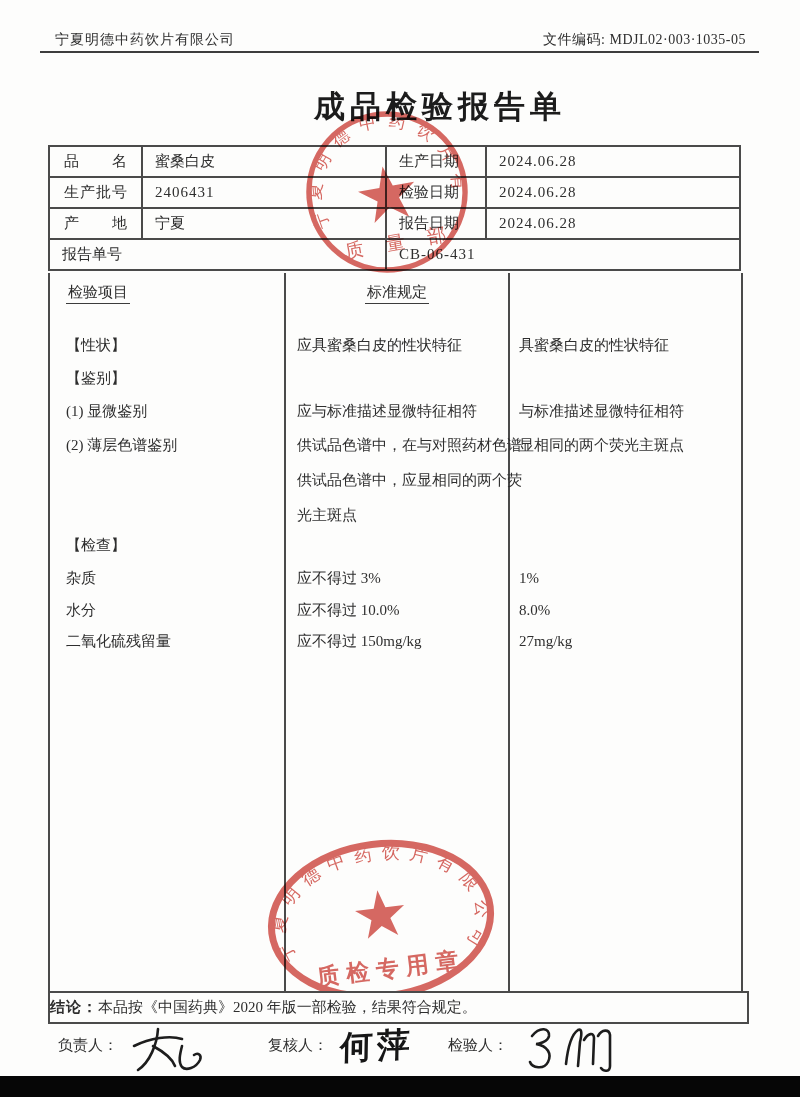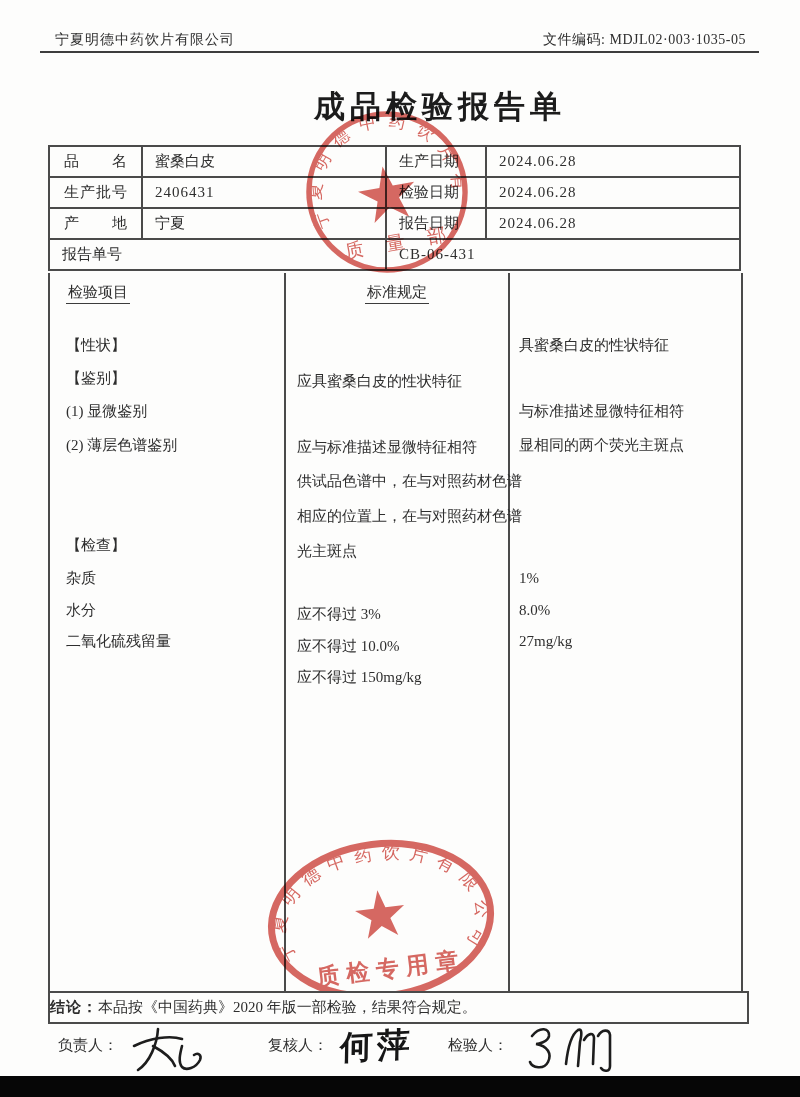--- a/index.html
+++ b/index.html
@@ -32,21 +32,21 @@
     position:absolute;left:48px;top:273px;width:691px;height:718px;
     border-left:2px solid #4a4a4a;border-right:2px solid #4a4a4a;
     font-size:15px;
   }
   .vline{position:absolute;top:0;bottom:0;width:2px;background:#4a4a4a;}
   .v1{left:234px;}  .v2{left:458px;}
   .mt-line{position:absolute;white-space:nowrap;line-height:20px;}
   .hcell{position:absolute;top:9px;}
   .hcell span{border-bottom:1px solid #3c3c3c;padding:0 2px 3px 2px;}
   .hc1{left:16px;} .hc2{left:236px;width:222px;text-align:center;} .hc3{left:460px;width:229px;text-align:center;}
-  .c1{left:16px;} .c2{left:247px;margin-top:36px;} .c3{left:469px;}
+  .c1{left:16px;} .c2{left:247px;} .c3{left:469px;}
   
   .conclusion{
     position:absolute;left:48px;top:991px;width:697px;height:29px;
     border:2px solid #4a4a4a;font-size:15px;line-height:29px;
     box-sizing:content-box;background:#fdfdfc;
   }
   .conclusion b{font-weight:700;letter-spacing:1px;}
   
   .siglabel{position:absolute;top:1036px;font-size:15px;}
   .sig-svg{position:absolute;}
@@ -121,21 +121,21 @@
     <div class="mt-line c3" style="top:62px">具蜜桑白皮的性状特征</div>
 
     <div class="mt-line c1" style="top:95px">【鉴别】</div>
 
     <div class="mt-line c1" style="top:128px">(1) 显微鉴别</div>
     <div class="mt-line c2" style="top:128px">应与标准描述显微特征相符</div>
     <div class="mt-line c3" style="top:128px">与标准描述显微特征相符</div>
 
     <div class="mt-line c1" style="top:162px">(2) 薄层色谱鉴别</div>
     <div class="mt-line c2" style="top:162px">供试品色谱中，在与对照药材色谱</div>
-    <div class="mt-line c2" style="top:197px">相应的位置上，在与对照药材色谱</div>
+    <div class="mt-line c2" style="top:197px">供试品色谱中，应显相同的两个荧</div>
     <div class="mt-line c2" style="top:232px">光主斑点</div>
     <div class="mt-line c3" style="top:162px">显相同的两个荧光主斑点</div>
 
     <div class="mt-line c1" style="top:262px">【检查】</div>
 
     <div class="mt-line c1" style="top:295px">杂质</div>
     <div class="mt-line c2" style="top:295px">应不得过 3%</div>
     <div class="mt-line c3" style="top:295px">1%</div>
 
     <div class="mt-line c1" style="top:327px">水分</div>

